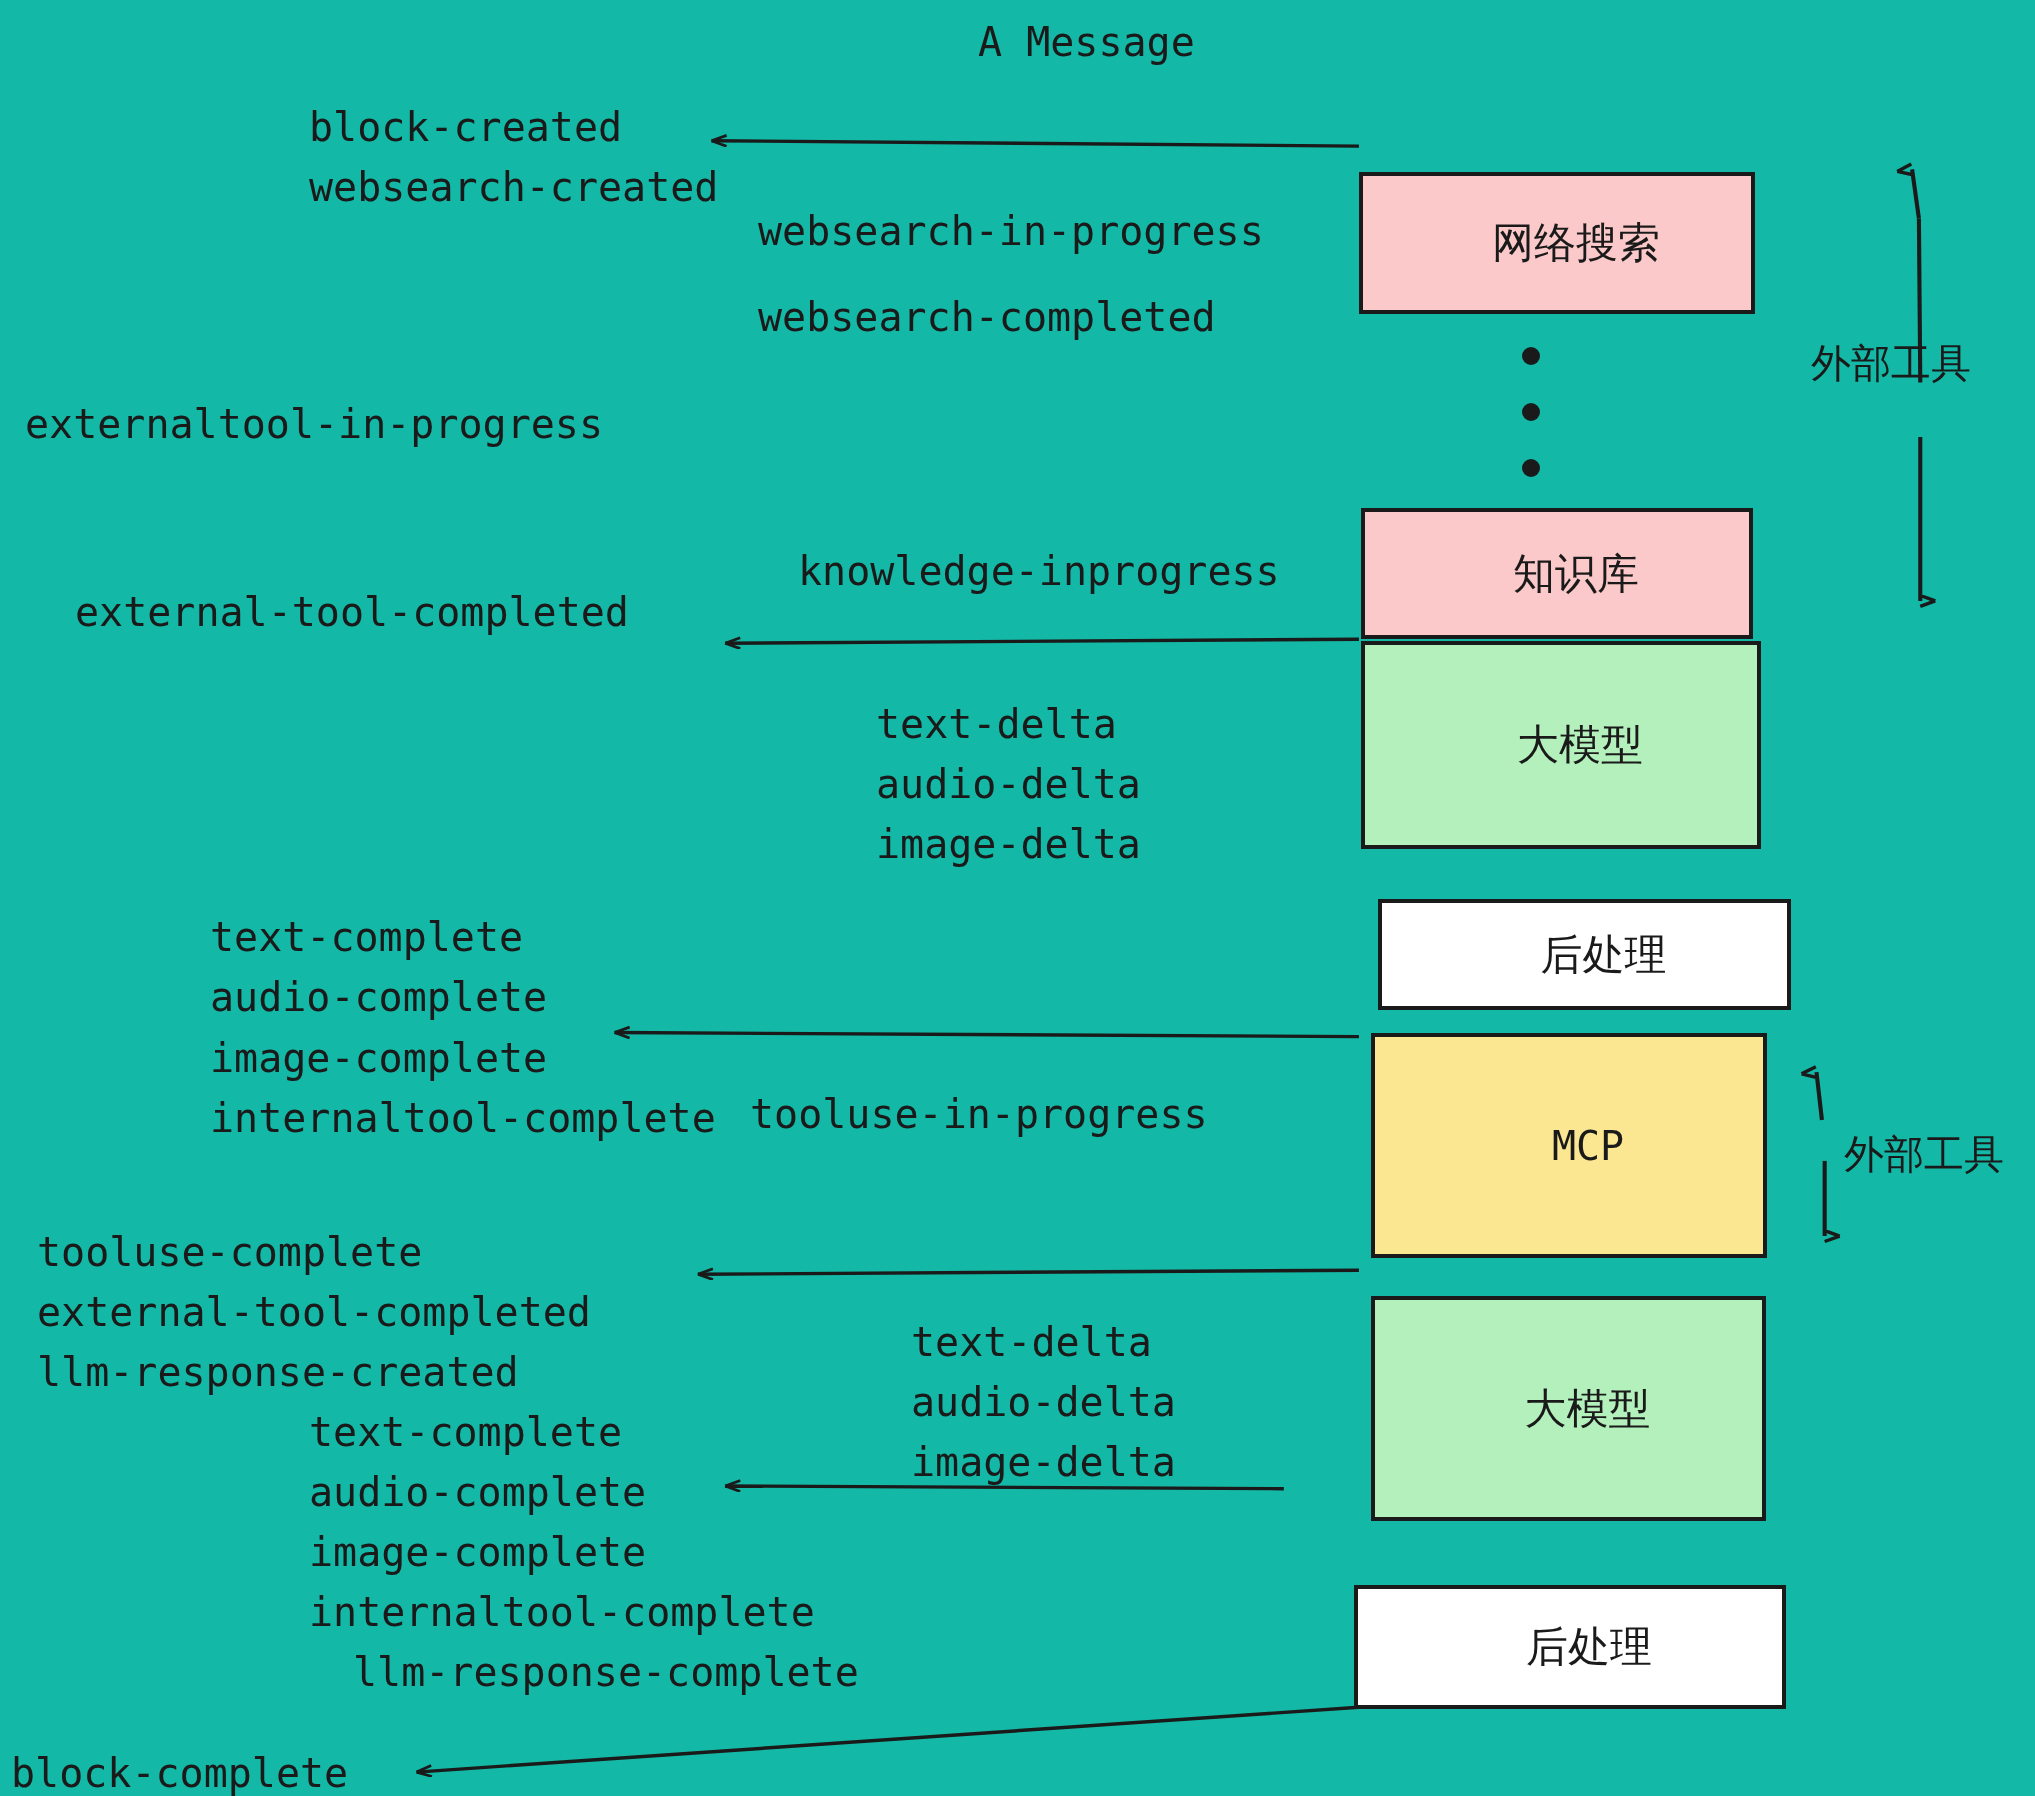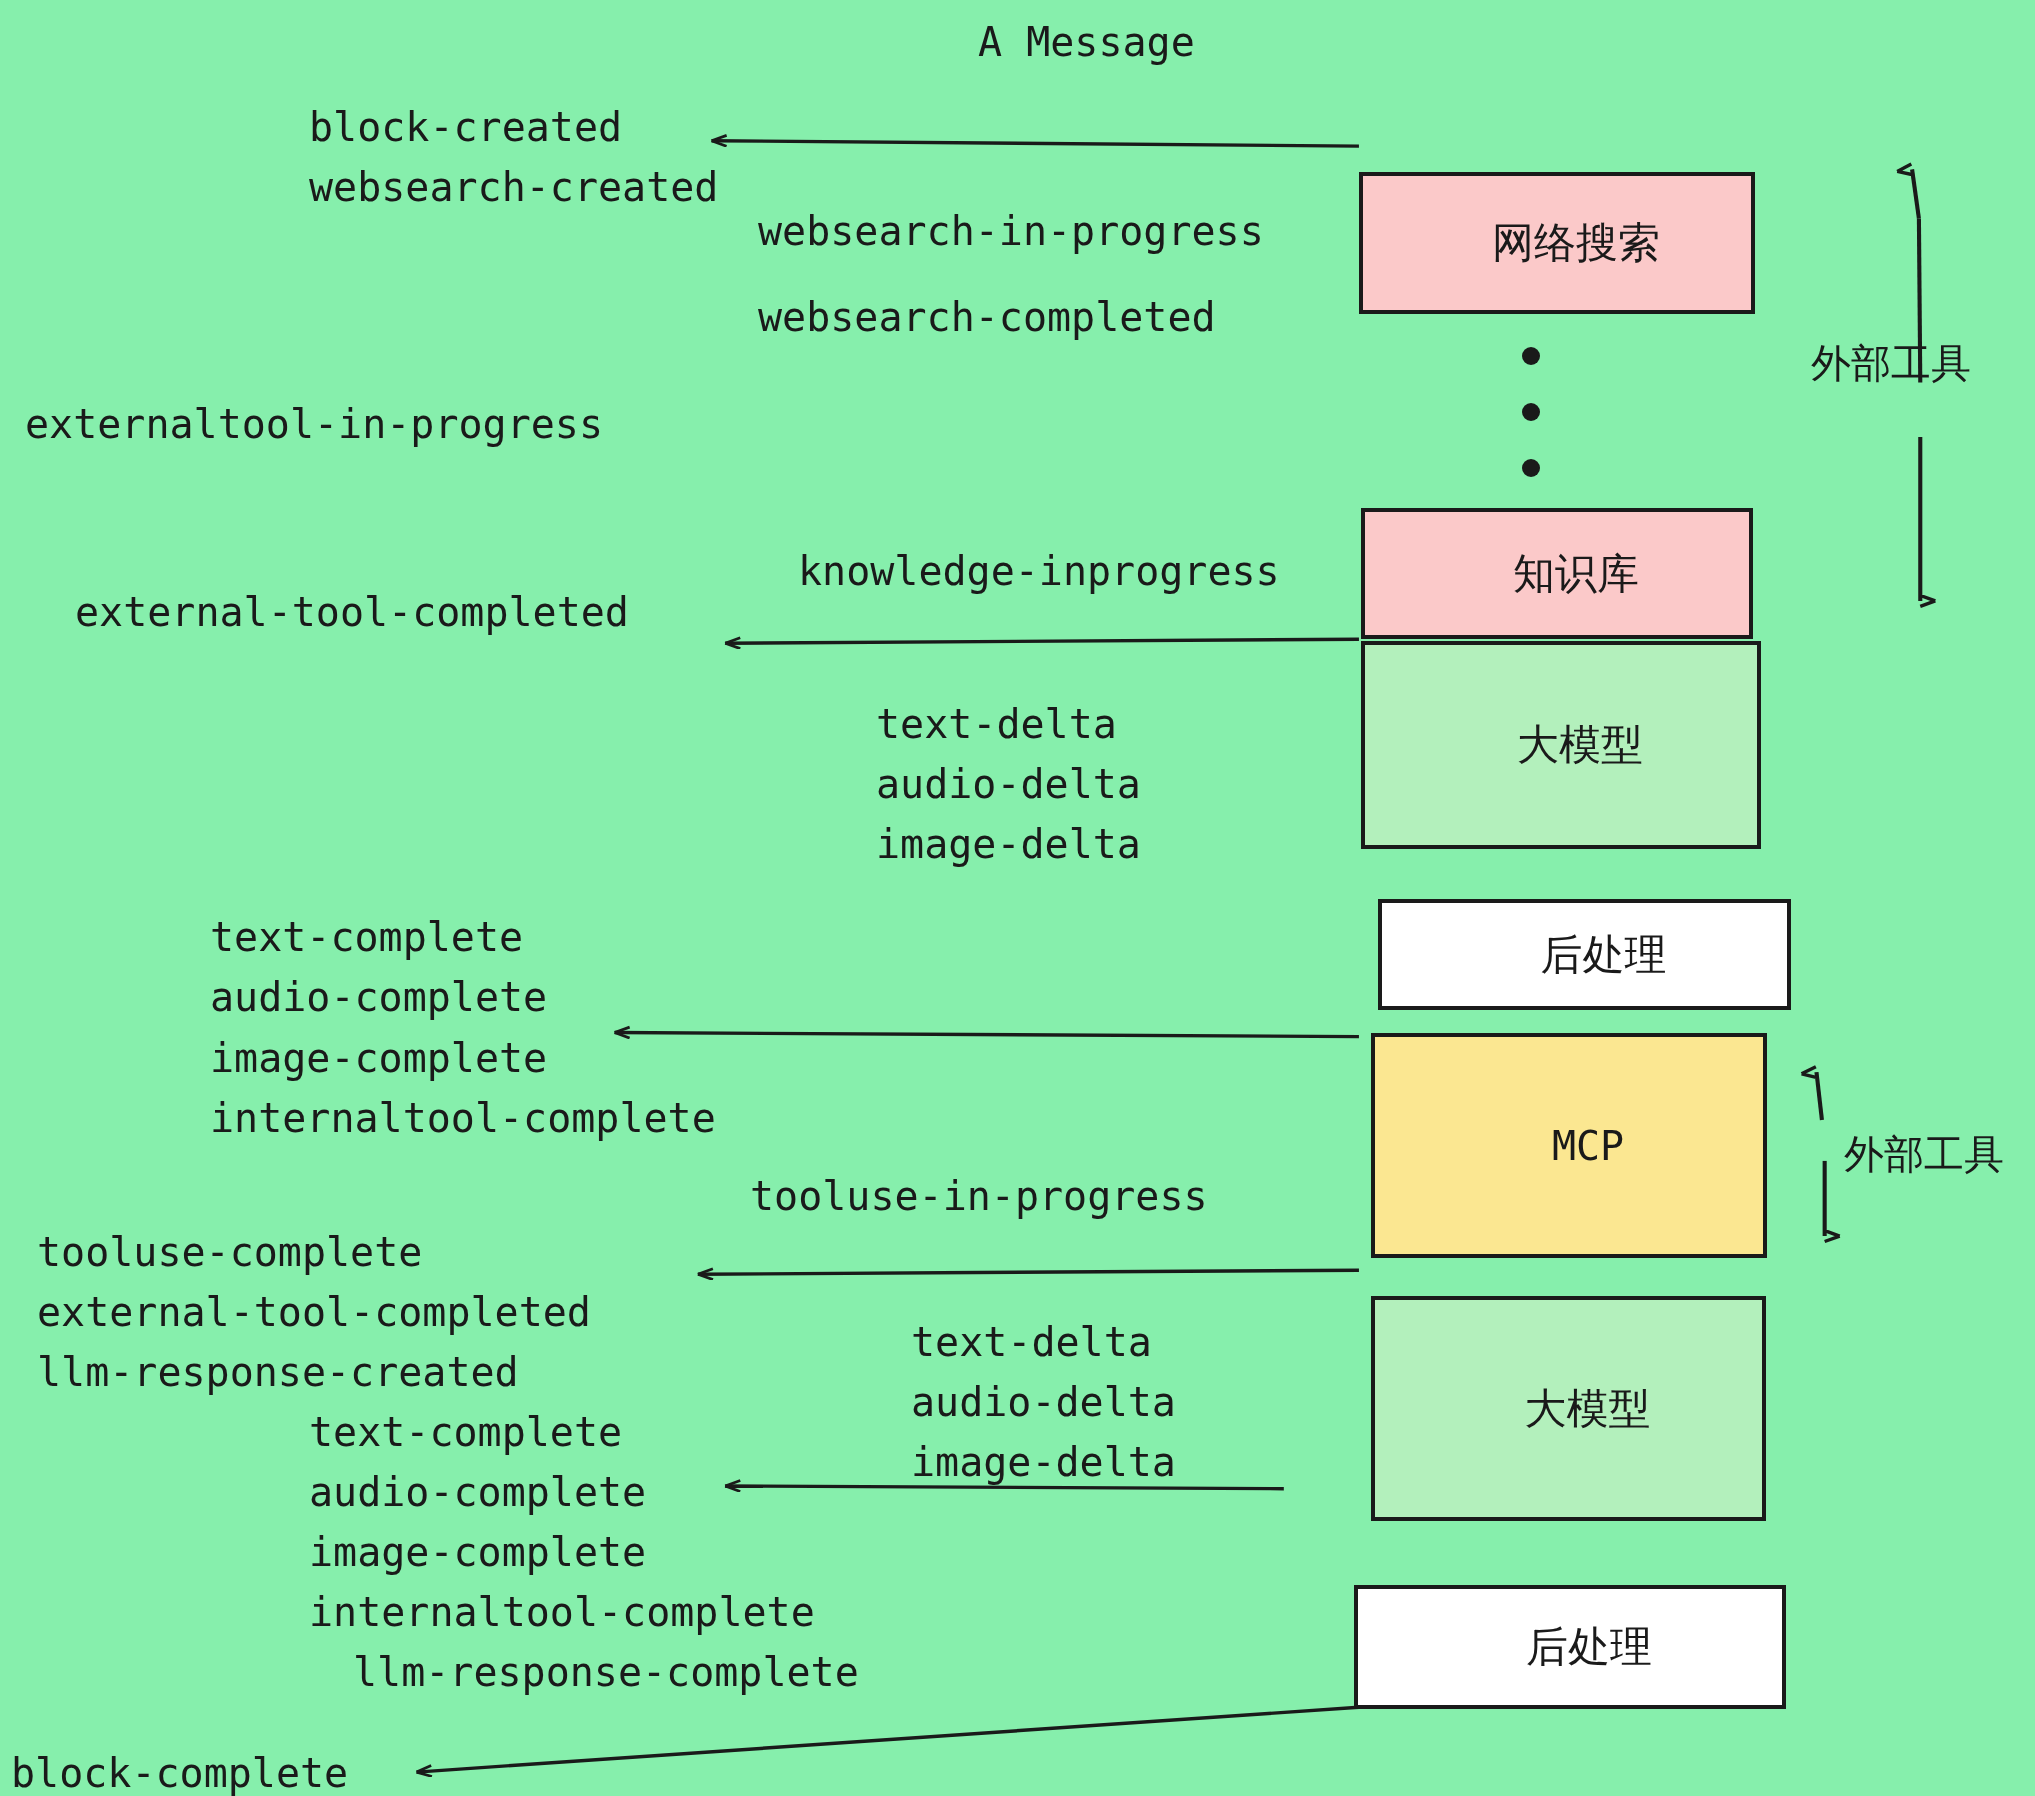--- a/index.html
+++ b/index.html
@@ -4,21 +4,21 @@
 <style>
   html, body {
     margin: 0;
     padding: 0;
     background: #ffffff;
   }
   #canvas {
     position: relative;
     width: 2035px;
     height: 1796px;
-    background: #86efac;
+    background: #14b8a6;
     font-family: "DejaVu Sans Mono", "Liberation Mono", monospace;
     color: #1a1a1a;
     overflow: hidden;
   }
 
   
   .ev {
     position: absolute;
     font-family: "DejaVu Sans Mono", "Liberation Mono", monospace;
     font-size: 40px;
@@ -184,21 +184,21 @@
   <div class="ev" style="left:876px; top:815px;">image-delta</div>
 
   <div class="ev" style="left:210px; top:908px;">text-complete</div>
 
   <div class="ev" style="left:210px; top:968px;">audio-complete</div>
 
   <div class="ev" style="left:210px; top:1029px;">image-complete</div>
 
   <div class="ev" style="left:210px; top:1089px;">internaltool-complete</div>
 
-  <div class="ev" style="left:750px; top:1167px;">tooluse-in-progress</div>
+  <div class="ev" style="left:750px; top:1085px;">tooluse-in-progress</div>
 
   <div class="ev" style="left:37px; top:1223px;">tooluse-complete</div>
 
   <div class="ev" style="left:37px; top:1283px;">external-tool-completed</div>
 
   <div class="ev" style="left:37px; top:1343px;">llm-response-created</div>
 
   <div class="ev" style="left:911px; top:1313px;">text-delta</div>
 
   <div class="ev" style="left:911px; top:1373px;">audio-delta</div>

